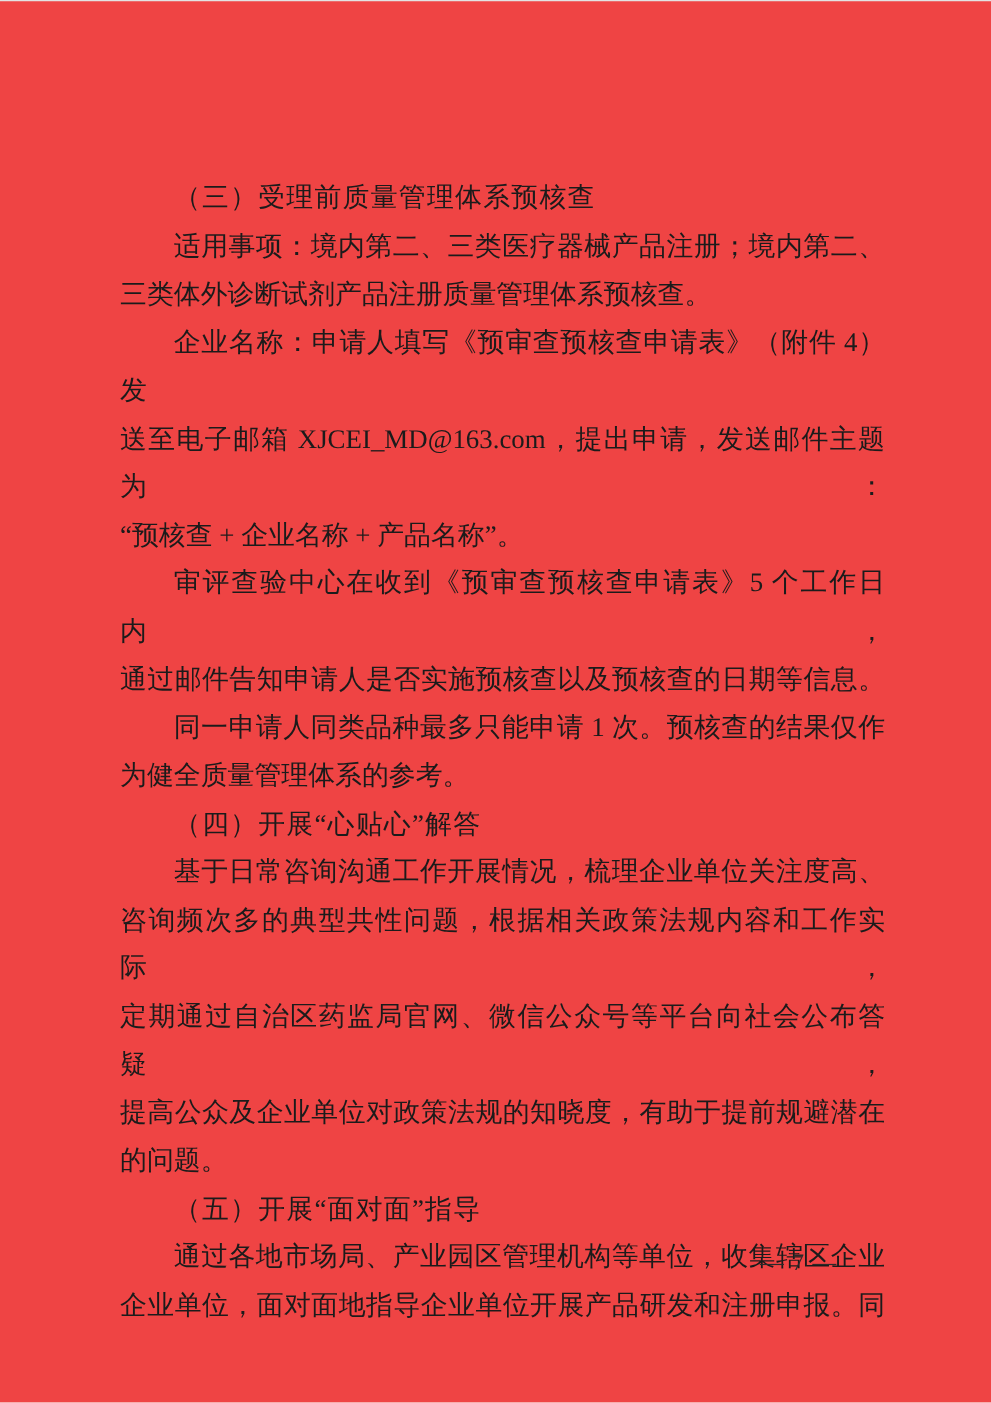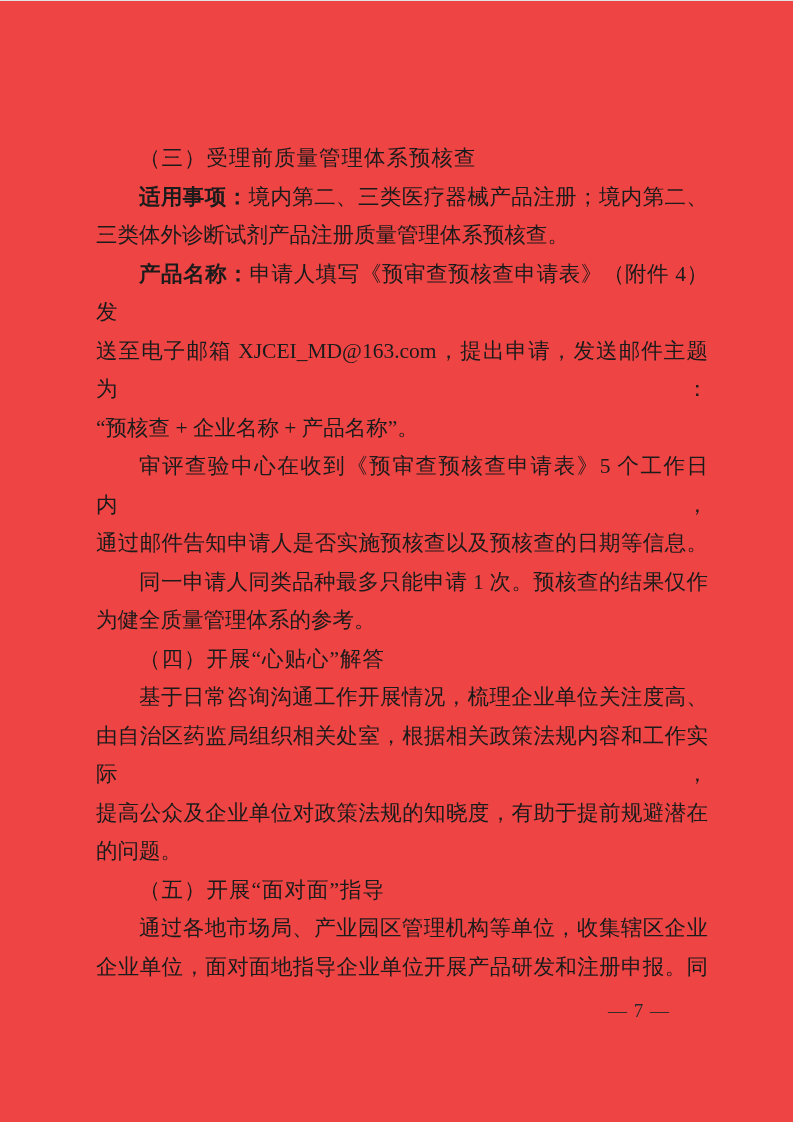--- a/index.html
+++ b/index.html
@@ -41,21 +41,21 @@
   .fill {
     white-space: normal;
     text-align: justify;
     text-align-last: justify;
   }
   .heading {
     
     letter-spacing: 1px;
   }
   .label {
-    font-weight: 700;
+    font-weight: 400;
   }
   .footer {
     position: absolute;
     top: 1000px;
     left: 608px;
     width: 80px;
     font-size: 19px;
     line-height: 22px;
     color: #2a2a2a;
     text-align: left;
@@ -68,40 +68,41 @@
 <div class="page">
 
   <div class="content">
 
     <div class="line heading indent">（三）受理前质量管理体系预核查</div>
 
     <div class="line indent fill"><span class="label">适用事项：</span><span>境内第二、三类医疗器械产品注册；境内第二、</span></div>
 
     <div class="line">三类体外诊断试剂产品注册质量管理体系预核查。</div>
 
-    <div class="line indent fill"><span class="label">产品名称：</span><span>申请人填写《预审查预核查申请表》（附件 4）发</span></div>
+    <div class="line indent fill"><span class="label">企业名称：</span><span>申请人填写《预审查预核查申请表》（附件 4）发</span></div>
 
     <div class="line fill">送至电子邮箱 XJCEI_MD@163.com，提出申请，发送邮件主题为：</div>
 
     <div class="line">“预核查 + 企业名称 + 产品名称”。</div>
 
     <div class="line indent fill">审评查验中心在收到《预审查预核查申请表》5 个工作日内，</div>
 
     <div class="line fill">通过邮件告知申请人是否实施预核查以及预核查的日期等信息。</div>
 
     <div class="line indent fill">同一申请人同类品种最多只能申请 1 次。预核查的结果仅作</div>
 
     <div class="line">为健全质量管理体系的参考。</div>
 
     <div class="line heading indent">（四）开展“心贴心”解答</div>
 
     <div class="line indent fill">基于日常咨询沟通工作开展情况，梳理企业单位关注度高、</div>
 
-    <div class="line fill">由自治区药监局组织相关处室，根据相关政策法规内容和工作实际，</div>
+    <div class="line fill">咨询频次多的典型共性问题，根据相关政策法规内容和工作实际，</div>
 
+    <div class="line fill">定期通过自治区药监局官网、微信公众号等平台向社会公布答疑，</div>
 
     <div class="line fill">提高公众及企业单位对政策法规的知晓度，有助于提前规避潜在</div>
 
     <div class="line">的问题。</div>
 
     <div class="line heading indent">（五）开展“面对面”指导</div>
 
     <div class="line indent fill">通过各地市场局、产业园区管理机构等单位，收集辖区企业</div>
 
 

